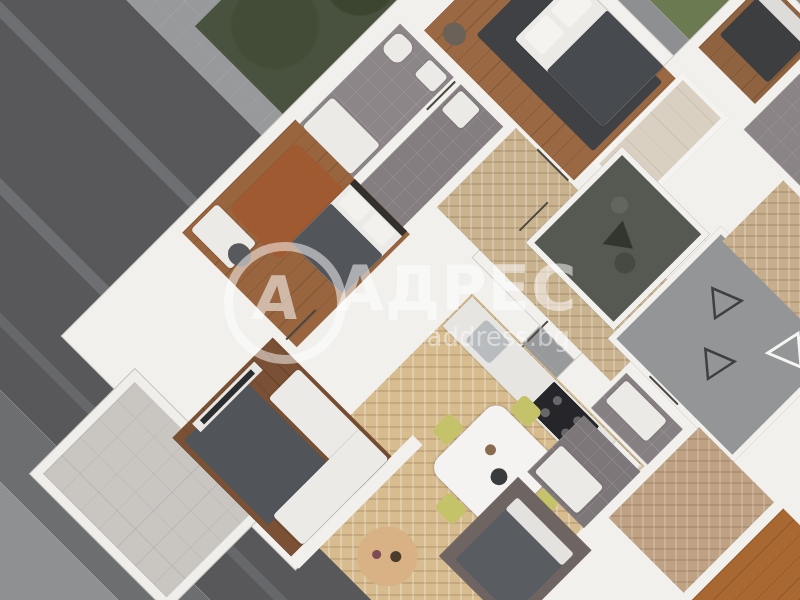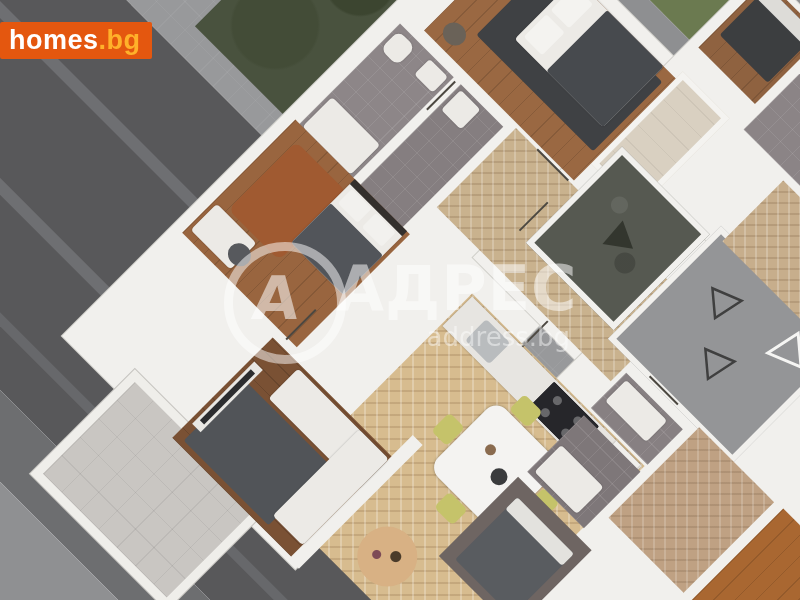--- a/index.html
+++ b/index.html
@@ -173,17 +173,14 @@
 
   <div class="wm" style="left:224px;top:242px;width:104px;height:104px;border:9px solid rgba(255,255,255,.5);border-radius:50%;"></div>
   <div class="wm" style="left:224px;top:246px;width:104px;height:104px;text-align:center;line-height:104px;
               font-family:'DejaVu Sans',sans-serif;font-weight:bold;font-size:60px;
               color:rgba(255,255,255,.55);transform:skewX(-6deg);">А</div>
   <div class="wm" style="left:330px;top:322px;width:240px;text-align:right;font-family:'DejaVu Sans',sans-serif;
               font-size:26px;color:rgba(255,255,255,.45);">address.bg</div>
   <div class="wm" style="left:336px;top:252px;font-family:'DejaVu Sans',sans-serif;font-weight:bold;font-size:62px;
               letter-spacing:1px;color:rgba(255,255,255,.52);">АДРЕС</div>
 
-  <div class="logo" style="background:#e4570f;">
-    <span style="color:#ffffff;">homes</span><span style="color:#ffb12a;">.bg</span>
-  </div>
 
 </div>
 
 </body></html>

